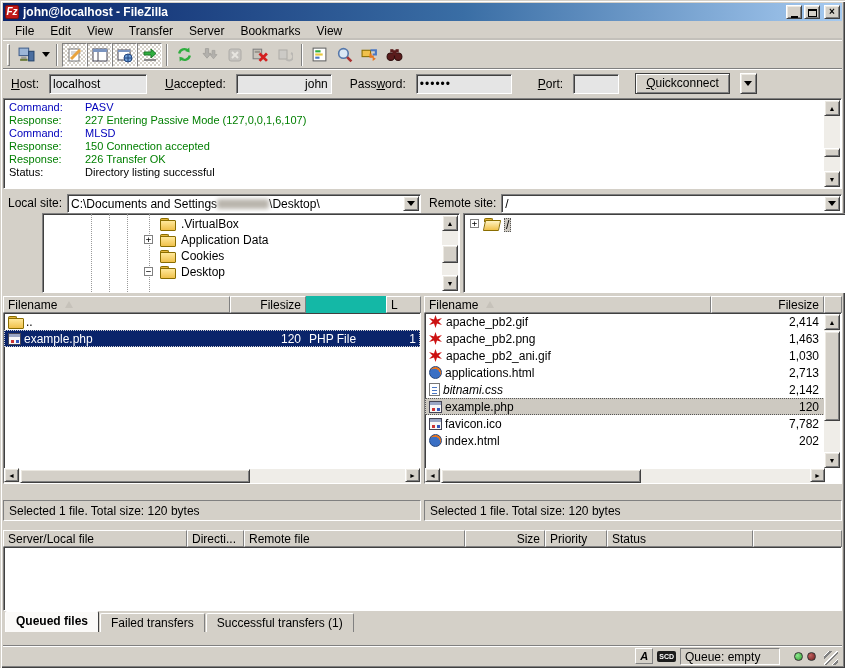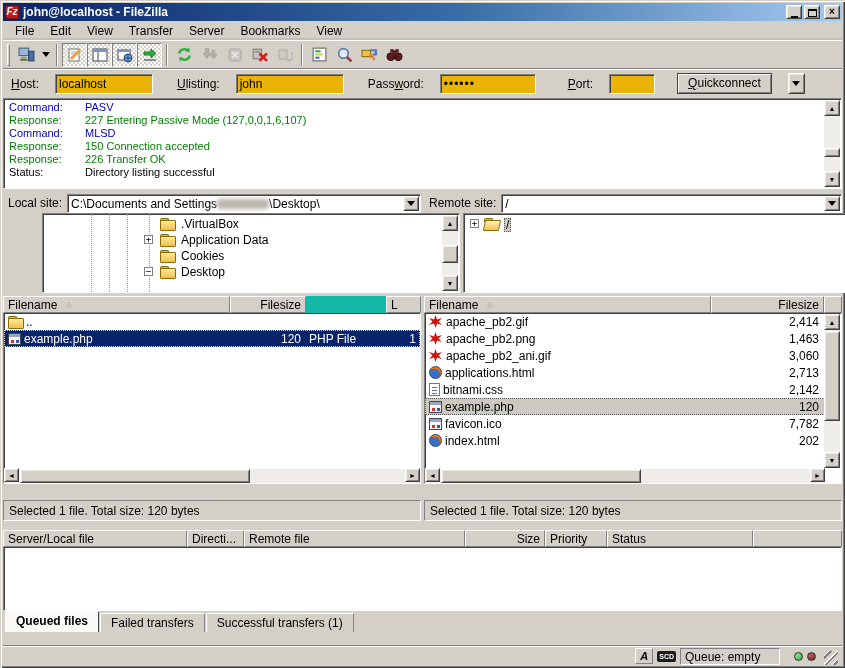--- a/index.html
+++ b/index.html
@@ -28,25 +28,25 @@
   .tb-handle{width:3px;height:22px;border:1px solid;border-color:#fff #808080 #808080 #fff;margin:0 4px 0 1px;}
   .tb-sep{width:2px;height:22px;border-left:1px solid #808080;border-right:1px solid #ffffff;margin:0 4px;}
   .tb-btn{width:25px;height:24px;display:flex;align-items:center;justify-content:center;background:transparent;border:1px solid transparent;padding:0;}
   .tb-btn.toggled{border-color:#808080 #ffffff #ffffff #808080;
     background-image:linear-gradient(45deg,#fff 25%,transparent 25%,transparent 75%,#fff 75%),linear-gradient(45deg,#fff 25%,transparent 25%,transparent 75%,#fff 75%);
     background-size:4px 4px;background-position:0 0,2px 2px;background-color:#d4d0c8;}
   .tb-btn.disabled svg{filter:grayscale(1);opacity:.45;}
   .tb-drop{width:13px;height:24px;display:flex;align-items:center;justify-content:center;background:transparent;border:none;padding:0;}
   .arrow-down{width:0;height:0;border-left:4px solid transparent;border-right:4px solid transparent;border-top:5px solid #000;}
   
-  .qcbar{position:absolute;left:3px;top:68px;width:839px;height:30px;display:flex;align-items:center;gap:16px;padding-left:8px;
+  .qcbar{position:absolute;left:3px;top:68px;width:839px;height:30px;display:flex;align-items:center;gap:10px;padding-left:8px;
          border-top:1px solid #808080;box-shadow:inset 0 1px 0 #ffffff;}
   .qc-label{white-space:nowrap;}
   .qc-label u{text-decoration:underline;}
-  .field{height:19px;background:#eab308;border:1px solid;border-color:#808080 #fff #fff #808080;box-shadow:inset 1px 1px 0 #404040;
+  .field{height:19px;background:#e5e5e5;border:1px solid;border-color:#808080 #fff #fff #808080;box-shadow:inset 1px 1px 0 #404040;
          padding:2px 3px 16px 3px;font-size:12px;white-space:nowrap;overflow:hidden;}
   .qc-btn{height:21px;padding:2px 10px 3px;font-size:12px;background:#D4D0C8;border:1px solid #404040;
           box-shadow:inset 1px 1px 0 #ffffff, inset -1px -1px 0 #808080;}
   .qc-btn u{text-decoration:underline;}
   .qc-drop{width:17px;height:21px;display:flex;align-items:center;justify-content:center;padding:0;}
   
   .log{position:absolute;left:3px;top:98px;width:839px;height:91px;background:#fff;
        border:1px solid;border-color:#808080 #fff #fff #808080;box-shadow:inset 1px 1px 0 #404040;overflow:hidden;}
   .log-line{display:flex;height:13px;line-height:13px;font-size:11px;padding-left:3px;white-space:nowrap;}
   .log-prefix{width:76px;flex:none;}
@@ -261,22 +261,22 @@
           <rect x="6" y="4" width="4" height="5" fill="#5a1c1c"></rect>
           <rect x="4" y="3" width="3" height="3" fill="#5a1c1c"></rect>
           <rect x="9" y="3" width="3" height="3" fill="#5a1c1c"></rect>
         </svg>
     </button>
   </div>
 
   <div class="qcbar">
     <span class="qc-label"><u>H</u><span>ost:</span></span>
     <div class="field" style="width:98px;">localhost</div>
-    <span class="qc-label" style="margin-left:8px;"><u>U</u><span>listing:</span></span>
-    <div class="field" style="width:108px;">john</div>
+    <span class="qc-label" style="margin-left:8px;"><u>U</u><span>accepted:</span></span>
+    <div class="field" style="width:96px;text-align:right;">john</div>
     <span class="qc-label" style="margin-left:8px;"><span>Pass</span><u>w</u><span>ord:</span></span>
     <div class="field" style="width:96px;letter-spacing:1px;">••••••</div>
     <span class="qc-label" style="margin-left:16px;"><u>P</u><span>ort:</span></span>
     <div class="field" style="width:46px;"></div>
     <button class="qc-btn" style="margin-left:6px;"><u>Q</u><span>uickconnect</span></button>
     <button class="qc-drop raised">
         <span class="arrow-down"></span>
       </button>
   </div>
 
@@ -452,31 +452,31 @@
       </div>
       <div class="frow">
         <span class="fcell" style="width:286px;">
             <span class="ic ic-image">
               <svg width="13" height="13" viewBox="0 0 13 13">
                 <path d="M6.5 0 L8 4.5 L13 3 L9.5 6.5 L13 10 L8 8.5 L6.5 13 L5 8.5 L0 10 L3.5 6.5 L0 3 L5 4.5 Z" fill="#cc1111"></path>
               </svg>
             </span>
             <span>apache_pb2_ani.gif</span>
           </span>
-        <span class="fcell right" style="width:112px;">3,060</span>
+        <span class="fcell right" style="width:112px;">1,030</span>
       </div>
       <div class="frow">
         <span class="fcell" style="width:286px;">
             <span class="ic ic-html"></span>
             <span>applications.html</span>
           </span>
         <span class="fcell right" style="width:112px;">2,713</span>
       </div>
       <div class="frow">
-        <span class="fcell" style="width:286px;">
+        <span class="fcell" style="width:286px;font-style:italic;">
             <span class="ic ic-css"></span>
             <span>bitnami.css</span>
           </span>
         <span class="fcell right" style="width:112px;">2,142</span>
       </div>
       <div class="frow sel-inactive">
         <span class="fcell" style="width:286px;">
             <span class="ic ic-app"></span>
             <span>example.php</span>
           </span>

